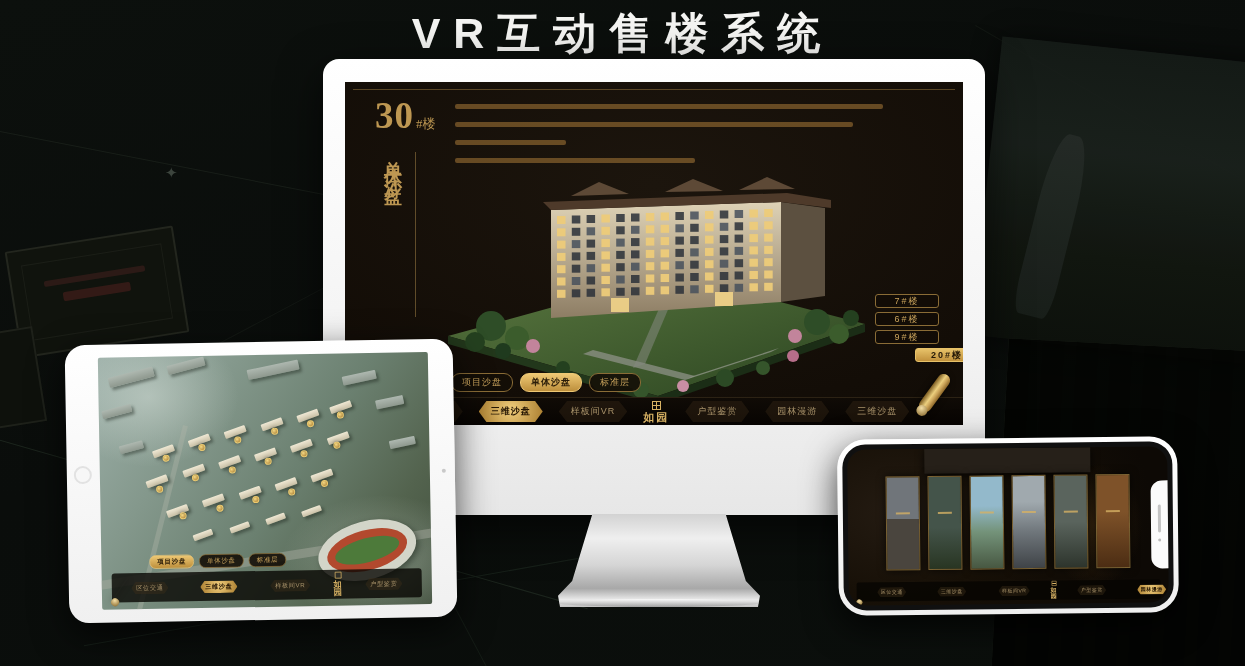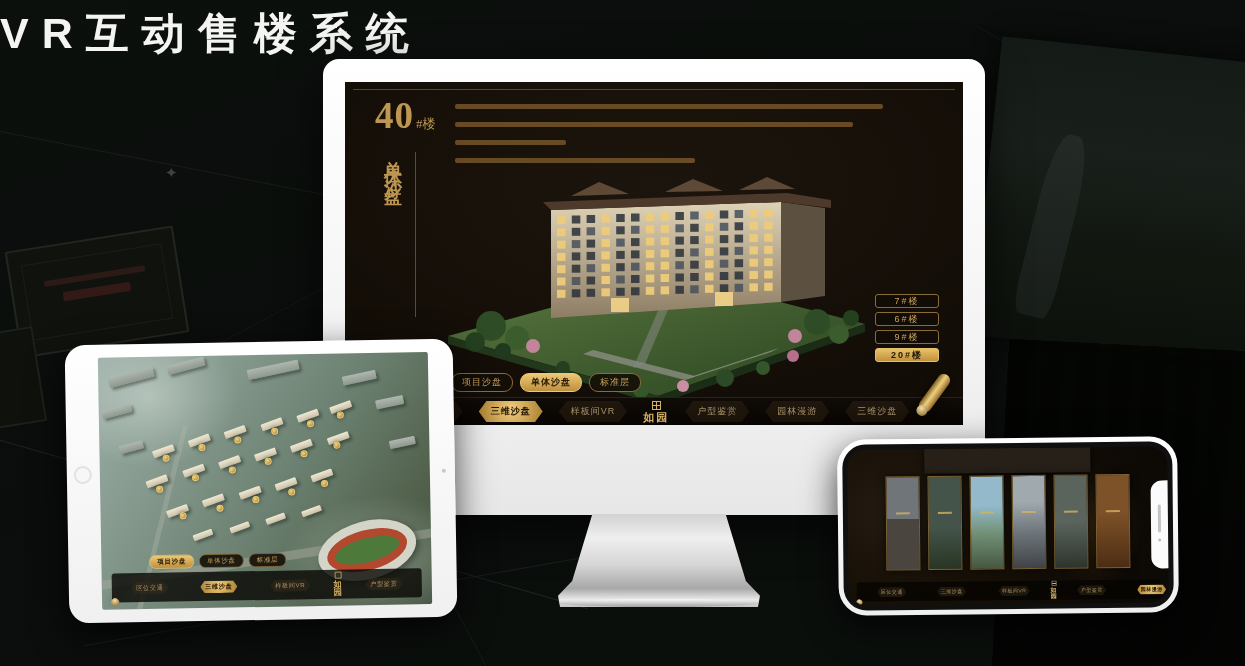--- a/index.html
+++ b/index.html
@@ -25,21 +25,21 @@
   .sparkle{position:absolute;color:#3c443d;font-size:15px;}
   .bg-img-r1{position:absolute;left:986px;top:50px;width:276px;height:300px;transform:rotate(6deg);
              background:linear-gradient(180deg,#161c18 0%,#1b221d 35%,#121710 70%,#0e120d 100%);
              box-shadow:0 0 30px rgba(0,0,0,.6);opacity:.9;}
   .bg-img-r1::after{content:'';position:absolute;left:18%;top:30%;width:14%;height:62%;
              background:linear-gradient(175deg,#272e29,#1a201b);transform:rotate(8deg);border-radius:40% 40% 20% 20%;}
   .bg-img-r2{position:absolute;left:1000px;top:345px;width:260px;height:330px;transform:rotate(3deg);
              background:repeating-linear-gradient(90deg,#141813 0 22px,#191e17 22px 34px),
                         linear-gradient(180deg,#12160f,#0d100b);background-blend-mode:overlay;opacity:.85;}
   
-  .main-title{position:absolute;left:0;top:5px;width:100%;color:#f4f4f2;
+  .main-title{position:absolute;left:0;top:5px;width:100%;text-align:center;color:#f4f4f2;
               font-size:43px;font-weight:bold;letter-spacing:13px;}
   
   .footnote{position:absolute;left:672px;top:640px;color:#ececea;font-size:16px;letter-spacing:3px;}
   
   .scroll-icon{position:relative;width:13px;height:44px;transform:rotate(36deg);border-radius:7px;
     background:linear-gradient(90deg,#7a5a20 0%,#eccf7e 45%,#caa258 70%,#8a6527 100%);
     box-shadow:0 2px 6px rgba(0,0,0,.7);}
   .scroll-icon::after{content:'';position:absolute;left:1px;bottom:-5px;width:11px;height:11px;border-radius:50%;
     background:radial-gradient(circle at 35% 35%,#f4dfa6,#7c5c20);}
   .scroll-icon.sm{width:9px;height:28px;border-radius:5px;}
@@ -68,21 +68,21 @@
   .m-vline{position:absolute;left:70px;top:70px;width:1px;height:165px;background:rgba(189,151,82,.45);}
   .m-desc{position:absolute;left:110px;top:22px;width:428px;}
   .m-desc .dline{height:5px;border-radius:2px;background:rgba(170,122,56,.55);margin-bottom:13px;}
   .m-building{position:absolute;left:88px;top:64px;width:446px;height:266px;}
   
   .m-floorbtns{position:absolute;left:530px;top:212px;display:flex;flex-direction:column;gap:4px;}
   .floor-btn{width:64px;height:14px;border:1px solid #8a6c36;border-radius:3px;color:#c9a35c;
              background:rgba(18,12,6,.85);font-size:9px;line-height:12px;text-align:center;
              letter-spacing:2px;cursor:pointer;}
   .floor-btn.active{background:linear-gradient(180deg,#e7c269,#c1913c);color:#241807;font-weight:bold;
-             border-color:#e7c269;}
+             border-color:#e7c269;margin-left:40px;}
   
   .subtabs{display:flex;gap:7px;}
   .m-subtabs{position:absolute;left:106px;top:291px;}
   .pill{border:1px solid #8a6c36;border-radius:9px;background:rgba(20,14,7,.9);color:#c9a35c;
         font-size:9px;line-height:1;padding:4px 10px;letter-spacing:1px;cursor:pointer;white-space:nowrap;}
   .pill.active{background:linear-gradient(180deg,#eec874,#bd8f3c);color:#2a1c08;border-color:#eec874;font-weight:bold;}
   
   .menubar{position:absolute;left:0;bottom:0;width:100%;height:28px;display:flex;align-items:center;
            justify-content:center;gap:16px;background:linear-gradient(180deg,#100b06,#070402);
            border-top:1px solid #2c2214;}
@@ -191,21 +191,21 @@
   <div class="bg-img-r1"></div>
   <div class="bg-img-r2"></div>
 
   <div class="main-title">VR互动售楼系统</div>
 
   <div class="monitor">
     <div class="monitor-screen">
       <div class="m-frameline"></div>
 
       <div class="m-heading">
-        <span class="num">40</span><span class="suf">#楼</span>
+        <span class="num">30</span><span class="suf">#楼</span>
       </div>
       <div class="m-vertical">单体沙盘</div>
       <div class="m-vline"></div>
 
       <div class="m-desc">
         <div class="dline" style="width:100%"></div>
         <div class="dline" style="width:93%"></div>
         <div class="dline" style="width:26%;margin-top:8px"></div>
         <div class="dline" style="width:56%"></div>
       </div>

